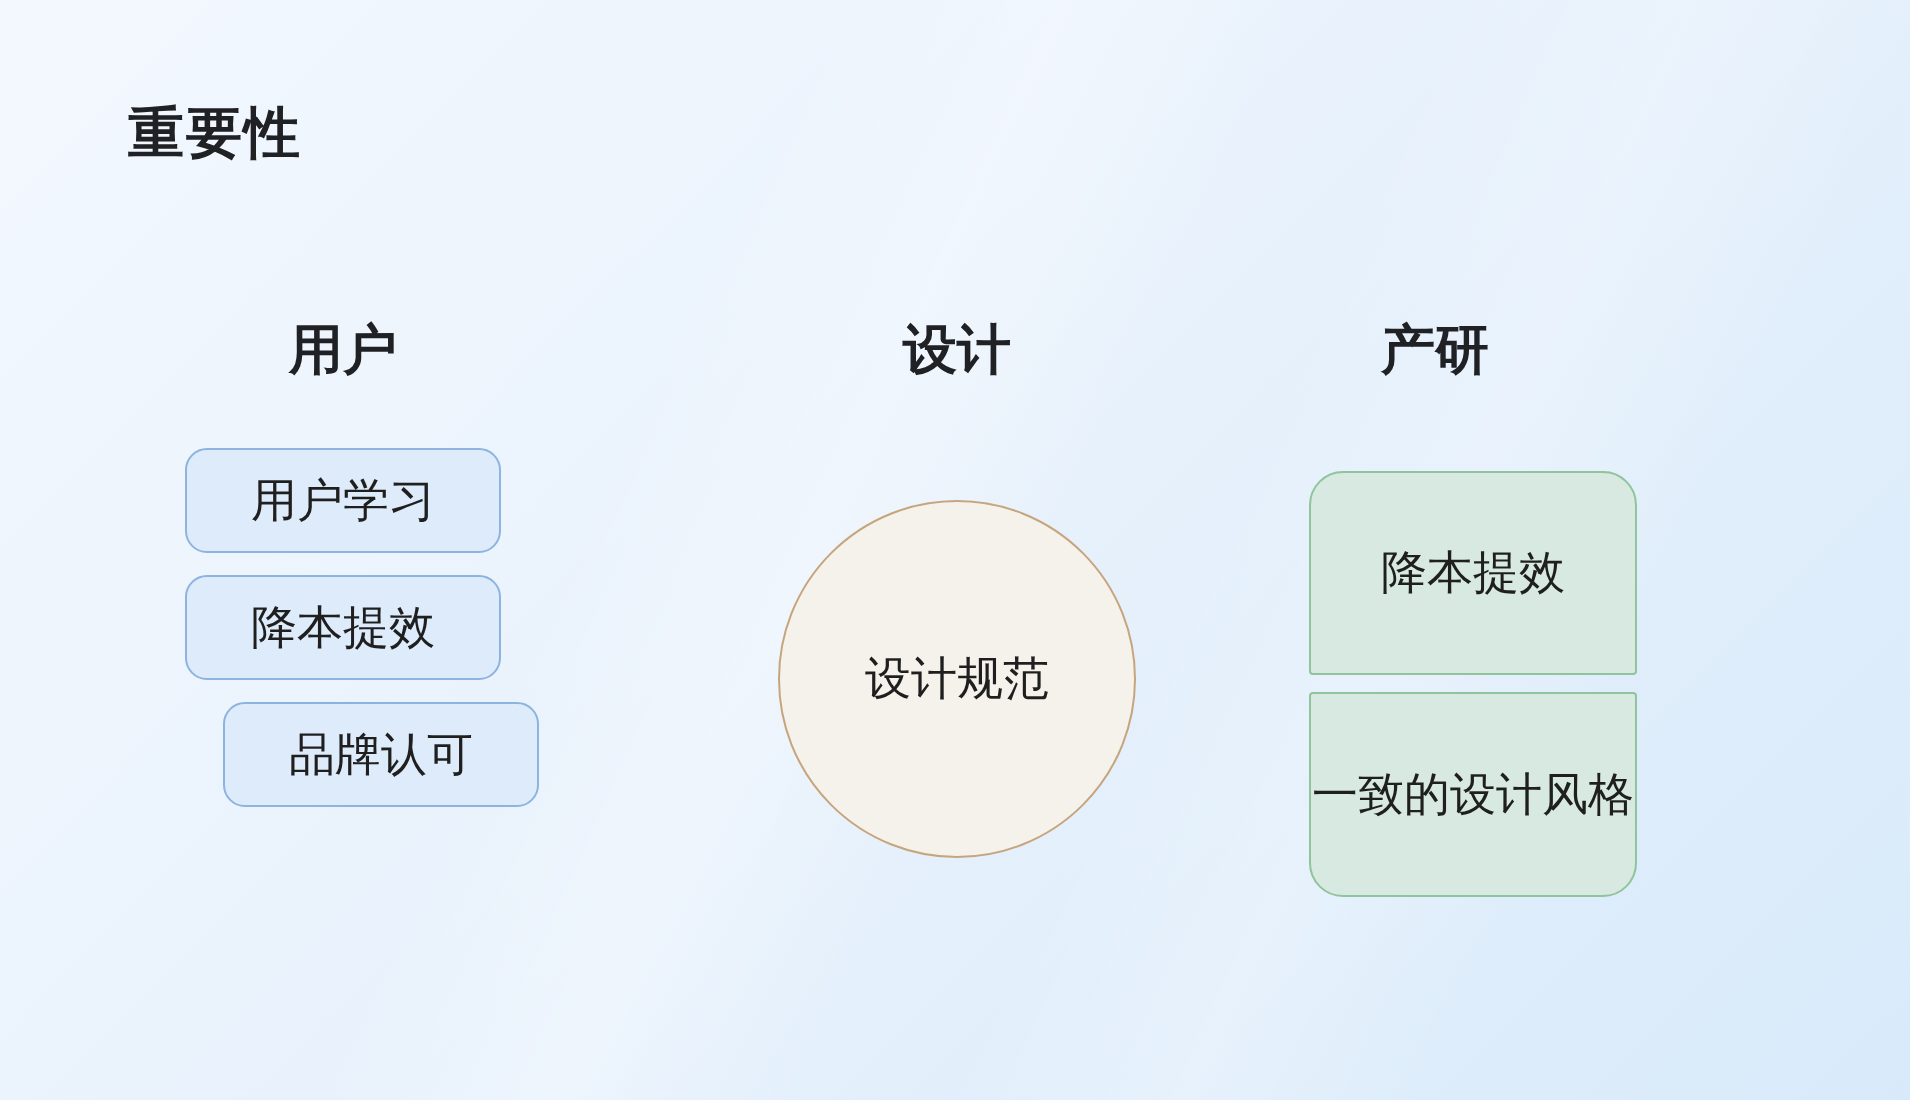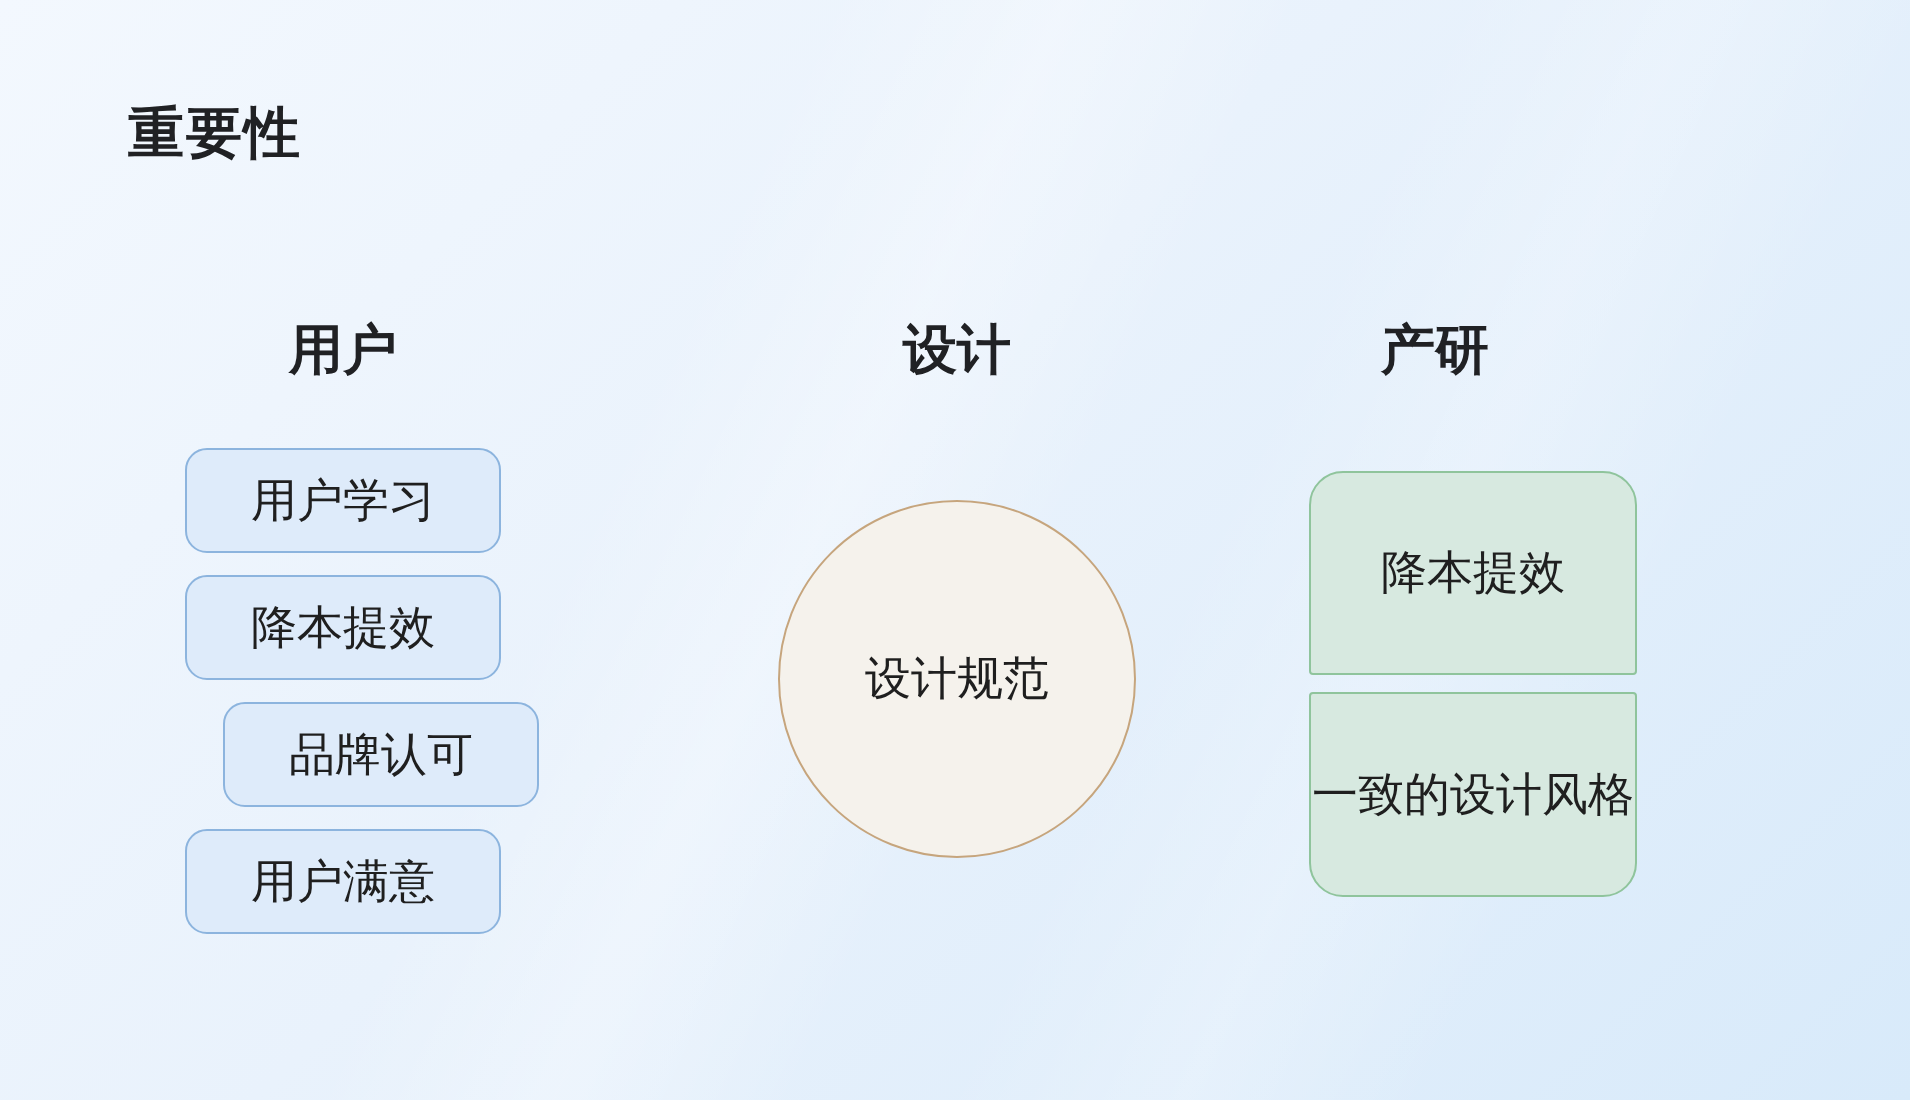--- a/index.html
+++ b/index.html
@@ -118,23 +118,20 @@
 
   <div class="node blue-box b1">
     <span class="node-label">用户学习</span>
   </div>
   <div class="node blue-box b2">
     <span class="node-label">降本提效</span>
   </div>
   <div class="node blue-box b3">
     <span class="node-label">品牌认可</span>
   </div>
-  <div class="node blue-box b4">
-    <span class="node-label">用户满意</span>
-  </div>
 
   <div class="node circle">
     <span class="node-label">设计规范</span>
   </div>
 
   <div class="node green-box g1">
     <span class="node-label">降本提效</span>
   </div>
   <div class="node green-box g2">
     <span class="node-label">一致的设计风格</span>

